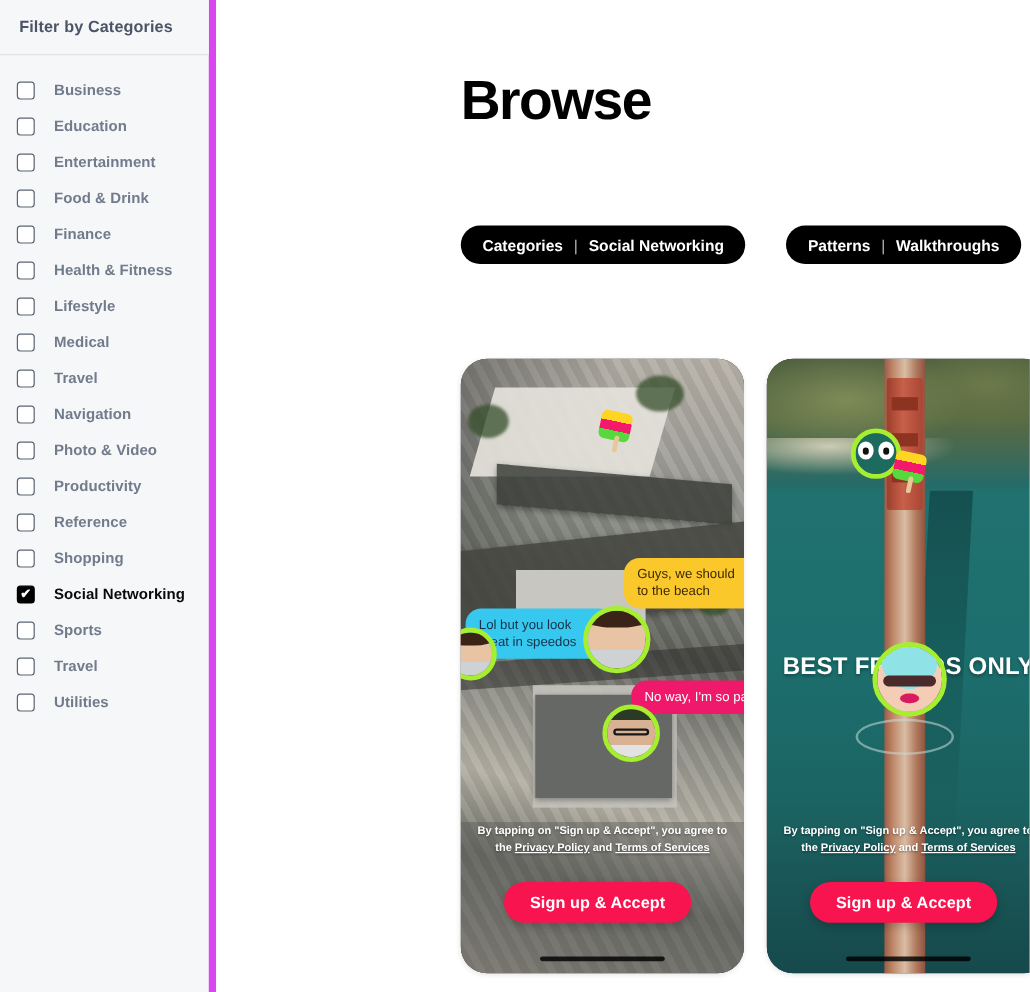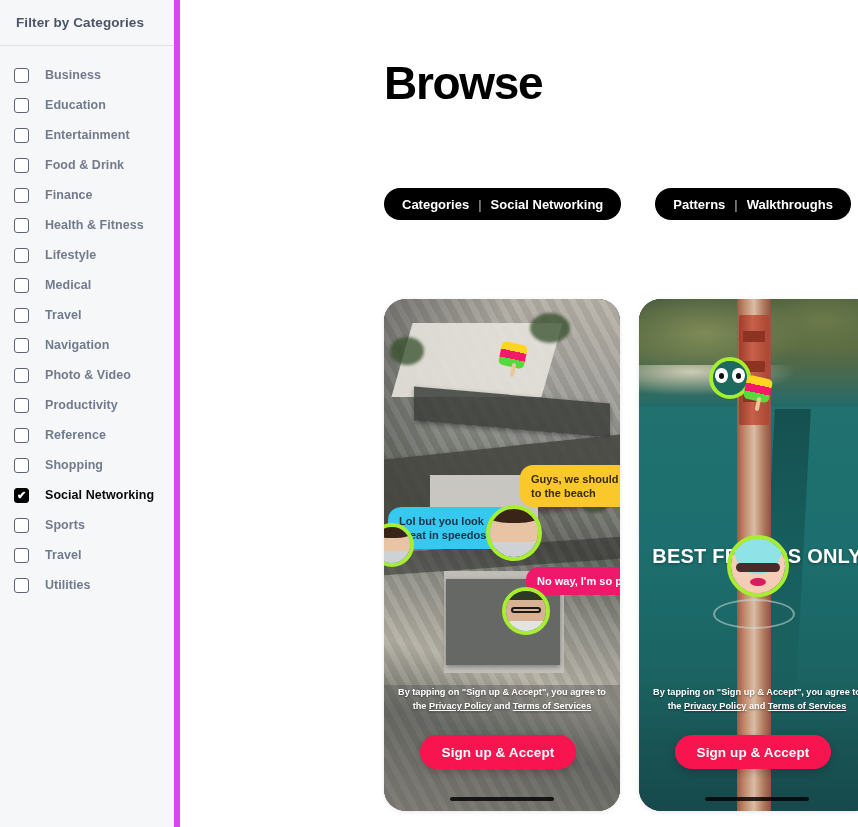--- a/index.html
+++ b/index.html
@@ -220,21 +220,21 @@
     content: ""; position: absolute;
     left: 50%; bottom: -13px; transform: translateX(-50%);
     border-left: 7px solid transparent;
     border-right: 7px solid transparent;
     border-top: 13px solid #a6ef2e;
   }
   .av-face { position: absolute; inset: 0; }
   .bubble {
     position: absolute; border-radius: 13px;
     padding: 7px 11px; z-index: 2;
-    font-size: 11px; font-weight: bold; line-height: 14px;
+    font-size: 11px; font-weight: normal; line-height: 14px;
     white-space: pre-line;
   }
   .bubble.cyan { background: #37c8f0; color: #143348; }
   .bubble.yellow { background: #fbc82c; color: #3a2a04; }
   .bubble.pink { background: #f0186a; color: #ffffff; }
   .lolly {
     position: absolute; z-index: 3;
     width: 26px; height: 34px;
   }
   .lolly .body {

